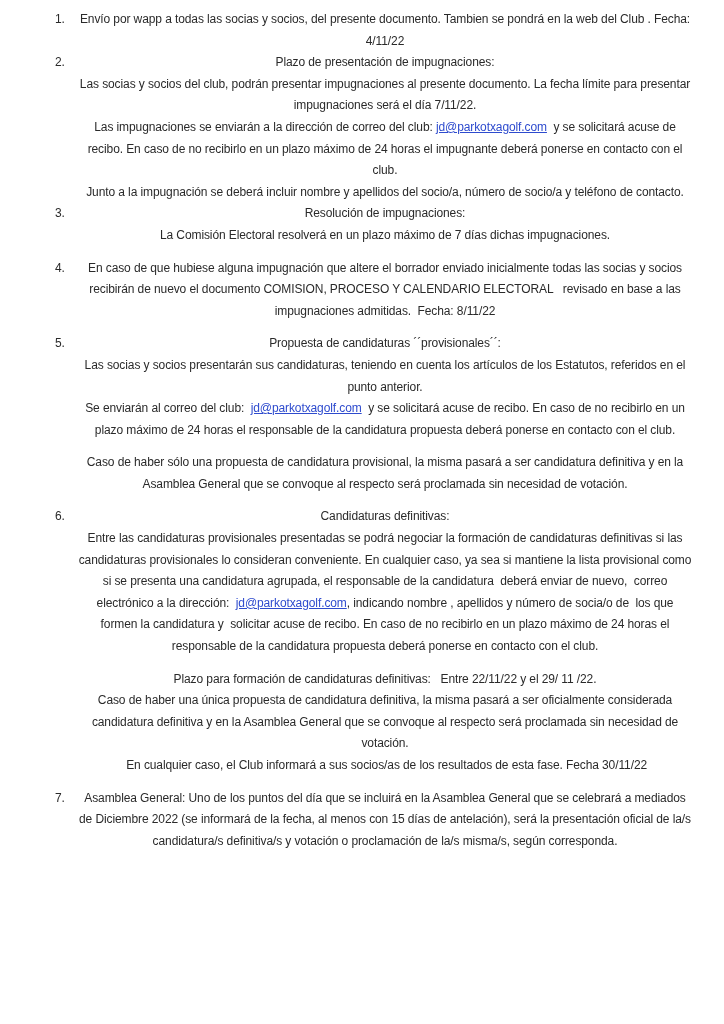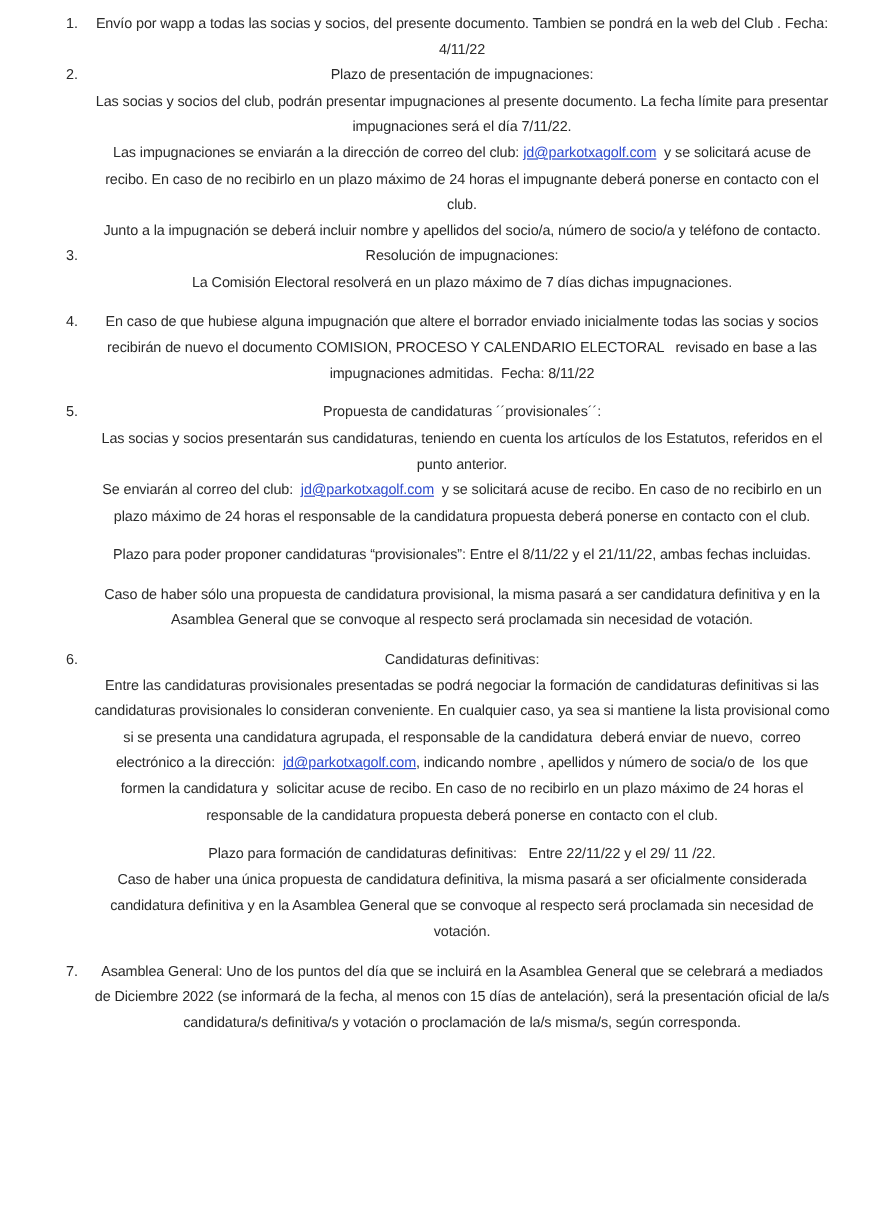--- a/index.html
+++ b/index.html
@@ -79,31 +79,31 @@
         <div class="content">
           <div class="para"><span>En caso de que hubiese alguna impugnación que altere el borrador enviado inicialmente todas las socias y socios recibirán de nuevo el documento COMISION, PROCESO Y CALENDARIO ELECTORAL   revisado en base a las impugnaciones admitidas.  Fecha: 8/11/22</span></div>
         </div>
       </div>
       <div class="item gap">
         <div class="num">5.</div>
         <div class="content">
           <div class="para"><span>Propuesta de candidaturas ´´provisionales´´:</span></div>
           <div class="para"><span>Las socias y socios presentarán sus candidaturas, teniendo en cuenta los artículos de los Estatutos, referidos en el punto anterior.</span></div>
           <div class="para"><span>Se enviarán al correo del club:  </span><a href="#" class="email-link">jd@parkotxagolf.com</a><span>  y se solicitará acuse de recibo. En caso de no recibirlo en un plazo máximo de 24 horas el responsable de la candidatura propuesta deberá ponerse en contacto con el club.</span></div>
-          <div class="para gap"><span>Plazo para poder proponer candidaturas “provisionales”: Entre el 8/11/22 y el 21/11/22, ambas fechas incluidas.</span></div>
           <div class="para gap"><span>Caso de haber sólo una propuesta de candidatura provisional, la misma pasará a ser candidatura definitiva y en la Asamblea General que se convoque al respecto será proclamada sin necesidad de votación.</span></div>
         </div>
       </div>
       <div class="item gap">
         <div class="num">6.</div>
         <div class="content">
           <div class="para"><span>Candidaturas definitivas:</span></div>
           <div class="para"><span>Entre las candidaturas provisionales presentadas se podrá negociar la formación de candidaturas definitivas si las candidaturas provisionales lo consideran conveniente. En cualquier caso, ya sea si mantiene la lista provisional como si se presenta una candidatura agrupada, el responsable de la candidatura  deberá enviar de nuevo,  correo electrónico a la dirección:  </span><a href="#" class="email-link">jd@parkotxagolf.com</a><span>, indicando nombre , apellidos y número de socia/o de  los que formen la candidatura y  solicitar acuse de recibo. En caso de no recibirlo en un plazo máximo de 24 horas el responsable de la candidatura propuesta deberá ponerse en contacto con el club.</span></div>
           <div class="para gap"><span>Plazo para formación de candidaturas definitivas:   Entre 22/11/22 y el 29/ 11 /22.</span></div>
           <div class="para"><span>Caso de haber una única propuesta de candidatura definitiva, la misma pasará a ser oficialmente considerada candidatura definitiva y en la Asamblea General que se convoque al respecto será proclamada sin necesidad de votación.</span></div>
+          <div class="para"><span> En cualquier caso, el Club informará a sus socios/as de los resultados de esta fase. Fecha 30/11/22</span></div>
         </div>
       </div>
       <div class="item gap">
         <div class="num">7.</div>
         <div class="content">
           <div class="para"><span>Asamblea General: Uno de los puntos del día que se incluirá en la Asamblea General que se celebrará a mediados de Diciembre 2022 (se informará de la fecha, al menos con 15 días de antelación), será la presentación oficial de la/s candidatura/s definitiva/s y votación o proclamación de la/s misma/s, según corresponda.</span></div>
         </div>
       </div>
     </div>
 </div>

